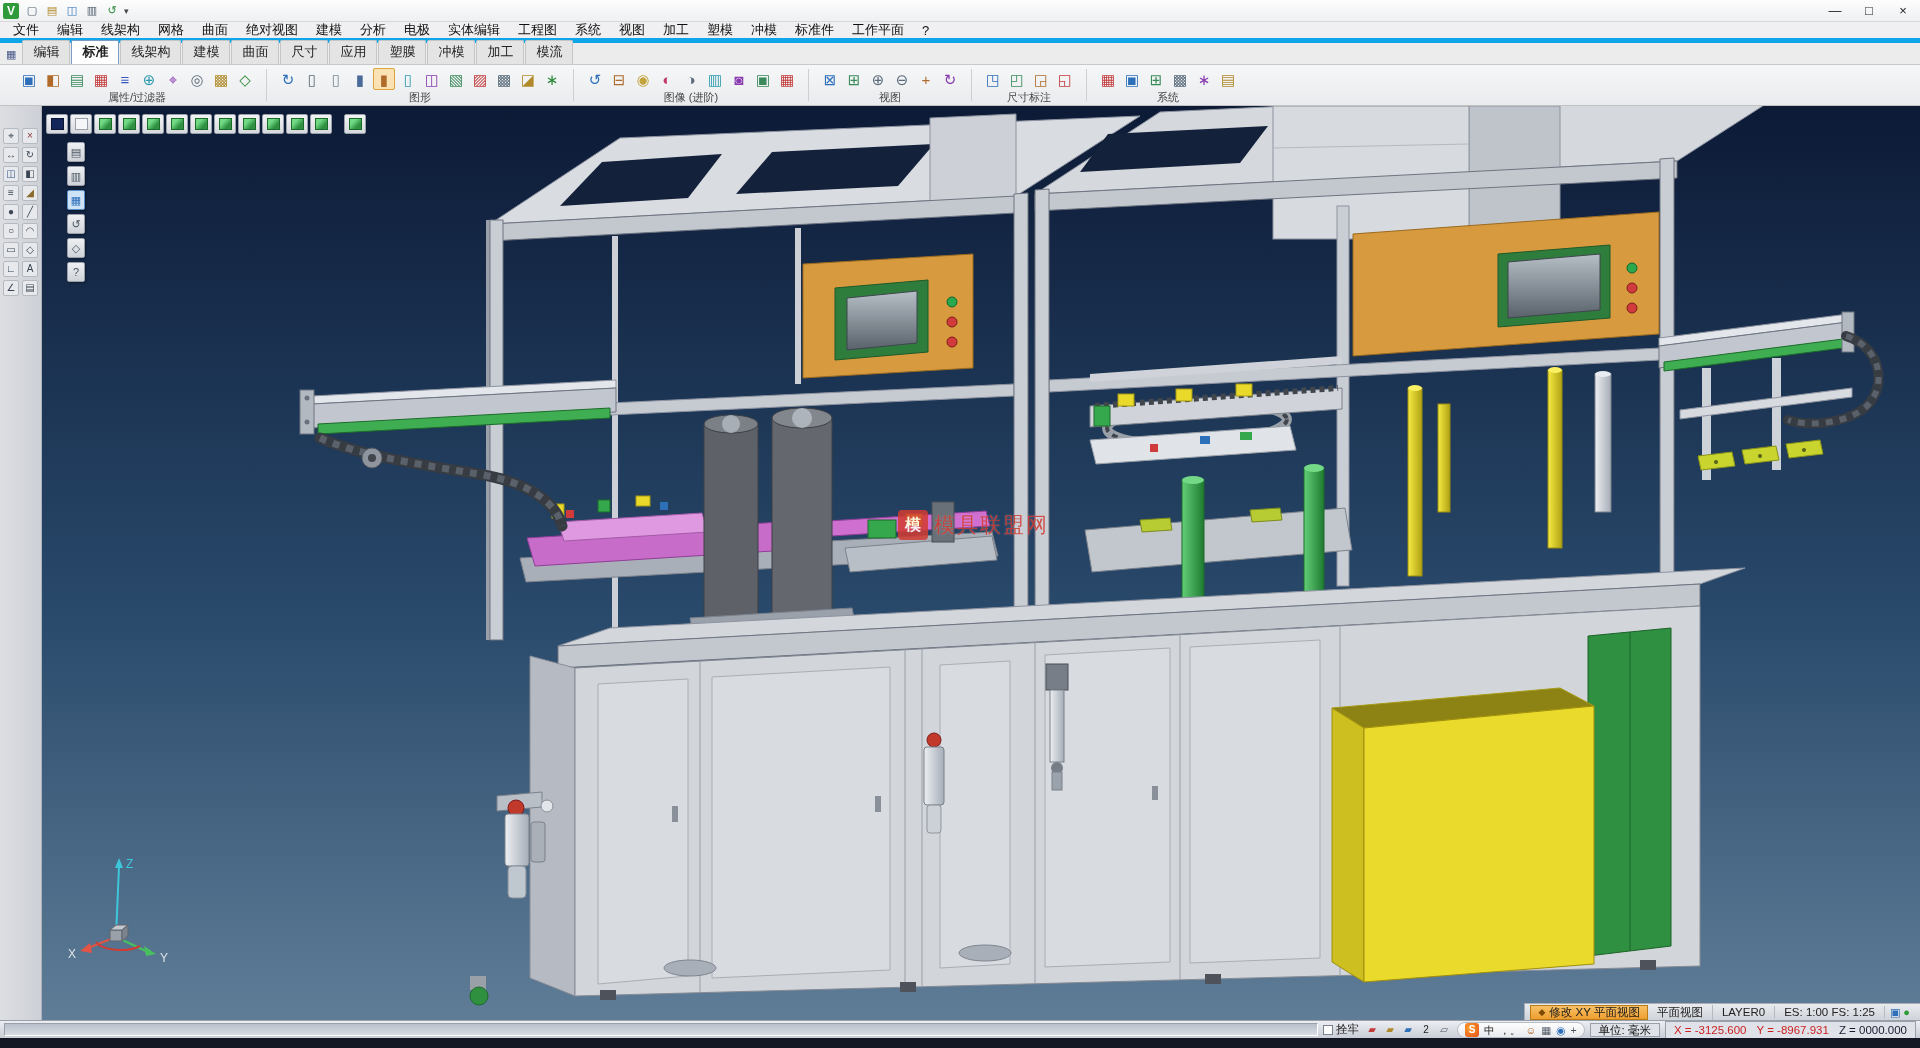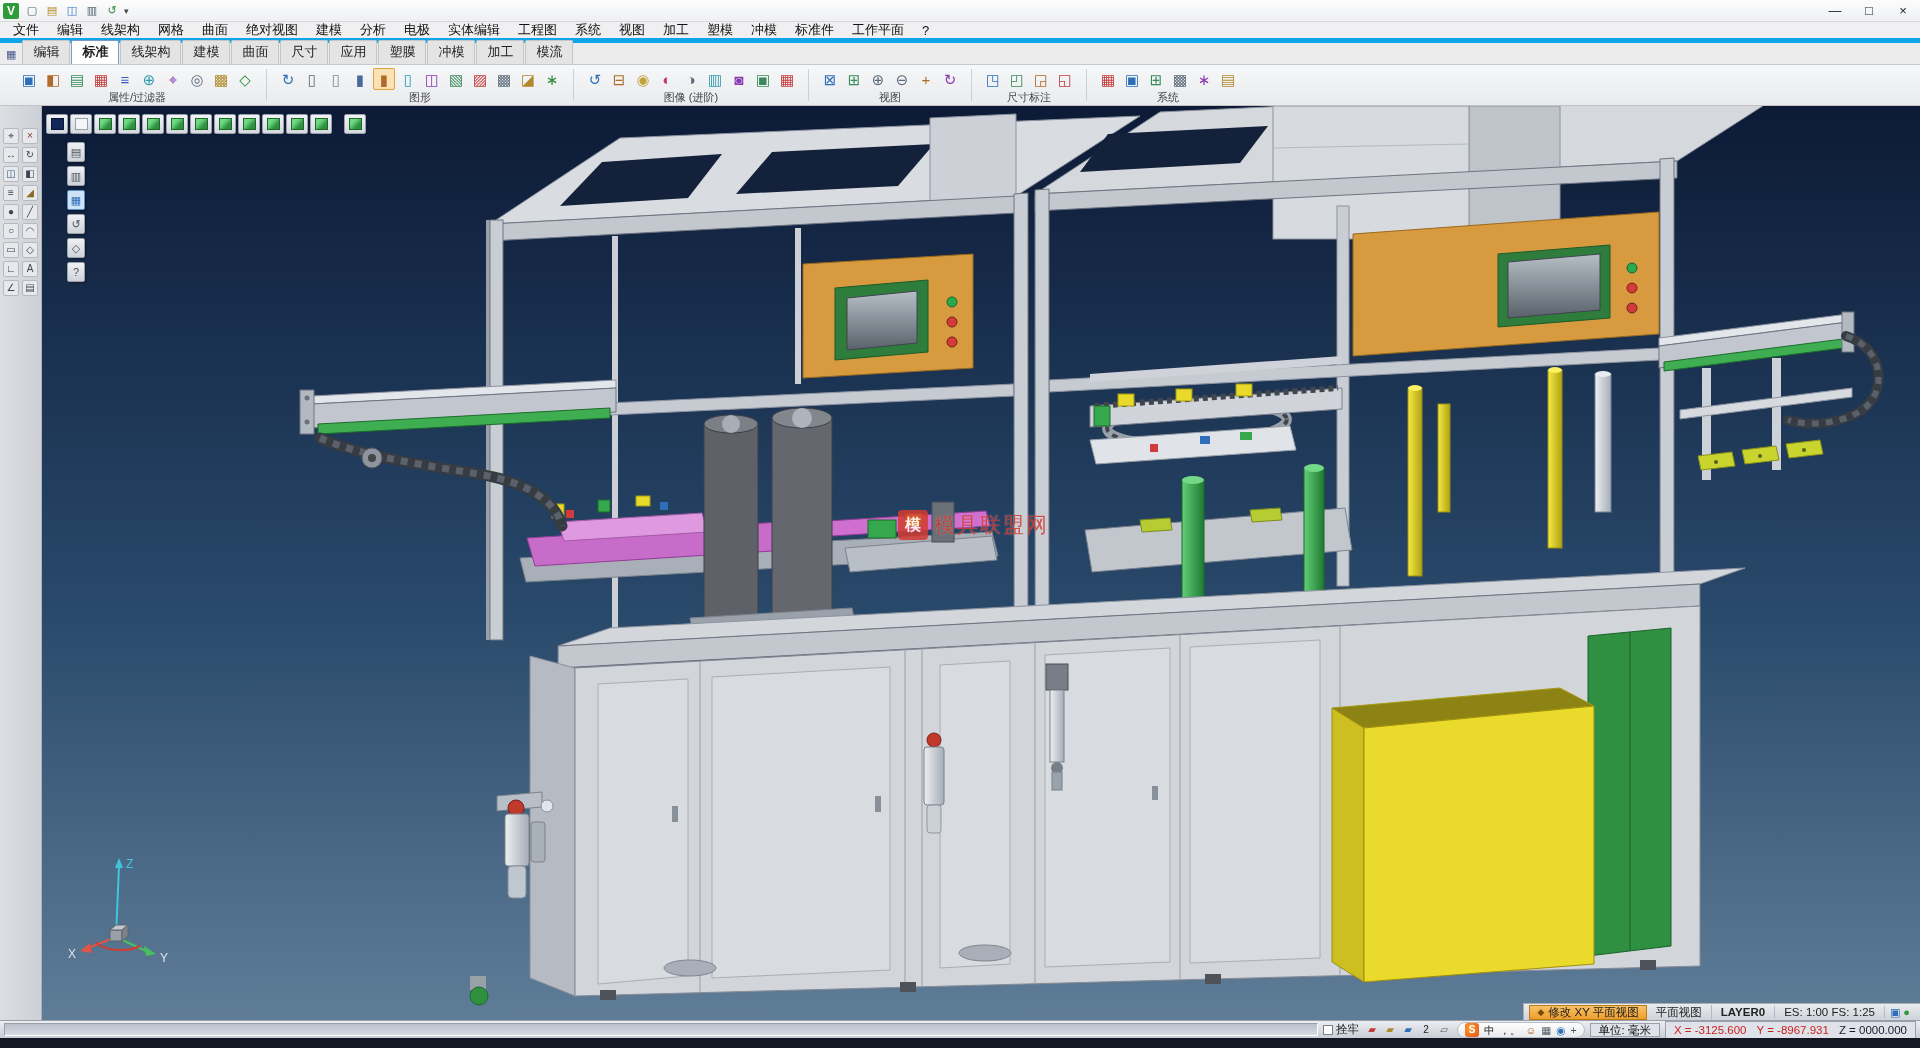--- a/index.html
+++ b/index.html
@@ -88,21 +88,21 @@
   .axis text { font-family:"Liberation Sans","DejaVu Sans",sans-serif; }
 
   
   .vstatus { position:absolute; right:0; bottom:0; height:17px; z-index:6;
     background:linear-gradient(#e9ebee,#cfd3da); border-top:1px solid #a9aeb6; border-left:1px solid #a9aeb6;
     display:flex; align-items:center; font-size:11.5px; color:#222; padding:0 5px; }
   .vs-hl { background:linear-gradient(#f7c168,#ef9e2e); border:1px solid #b97b14; height:15px;
     display:flex; align-items:center; gap:4px; padding:0 7px; color:#1a1a1a; white-space:nowrap; }
   .vs-dia { font-size:9px; color:#7a4a00; }
   .vs-item { padding:0 9px; border-right:1px solid #b5bac2; white-space:nowrap; }
-  .vs-layer { font-weight:bold; }
+  .vs-layer { font-weight:normal; }
   .vs-icons { display:flex; gap:3px; padding:0 5px; }
   .vs-icons .g { font-size:11px; line-height:1; }
 
   
   .statusbar { position:absolute; top:1020px; left:0; right:0; height:18px;
     background:linear-gradient(#eceef2,#c9cdd6); border-top:1px solid #9aa0aa;
     display:flex; align-items:center; gap:5px; font-size:11.5px; padding:0 4px; }
   .sb-prompt { flex:1 1 auto; height:13px; background:linear-gradient(#b9c0cc,#d8dce3);
     border:1px solid #98a0ac; border-bottom-color:#fff; border-right-color:#fff; }
   .sb-lock { display:flex; align-items:center; gap:3px; color:#222; white-space:nowrap; }

